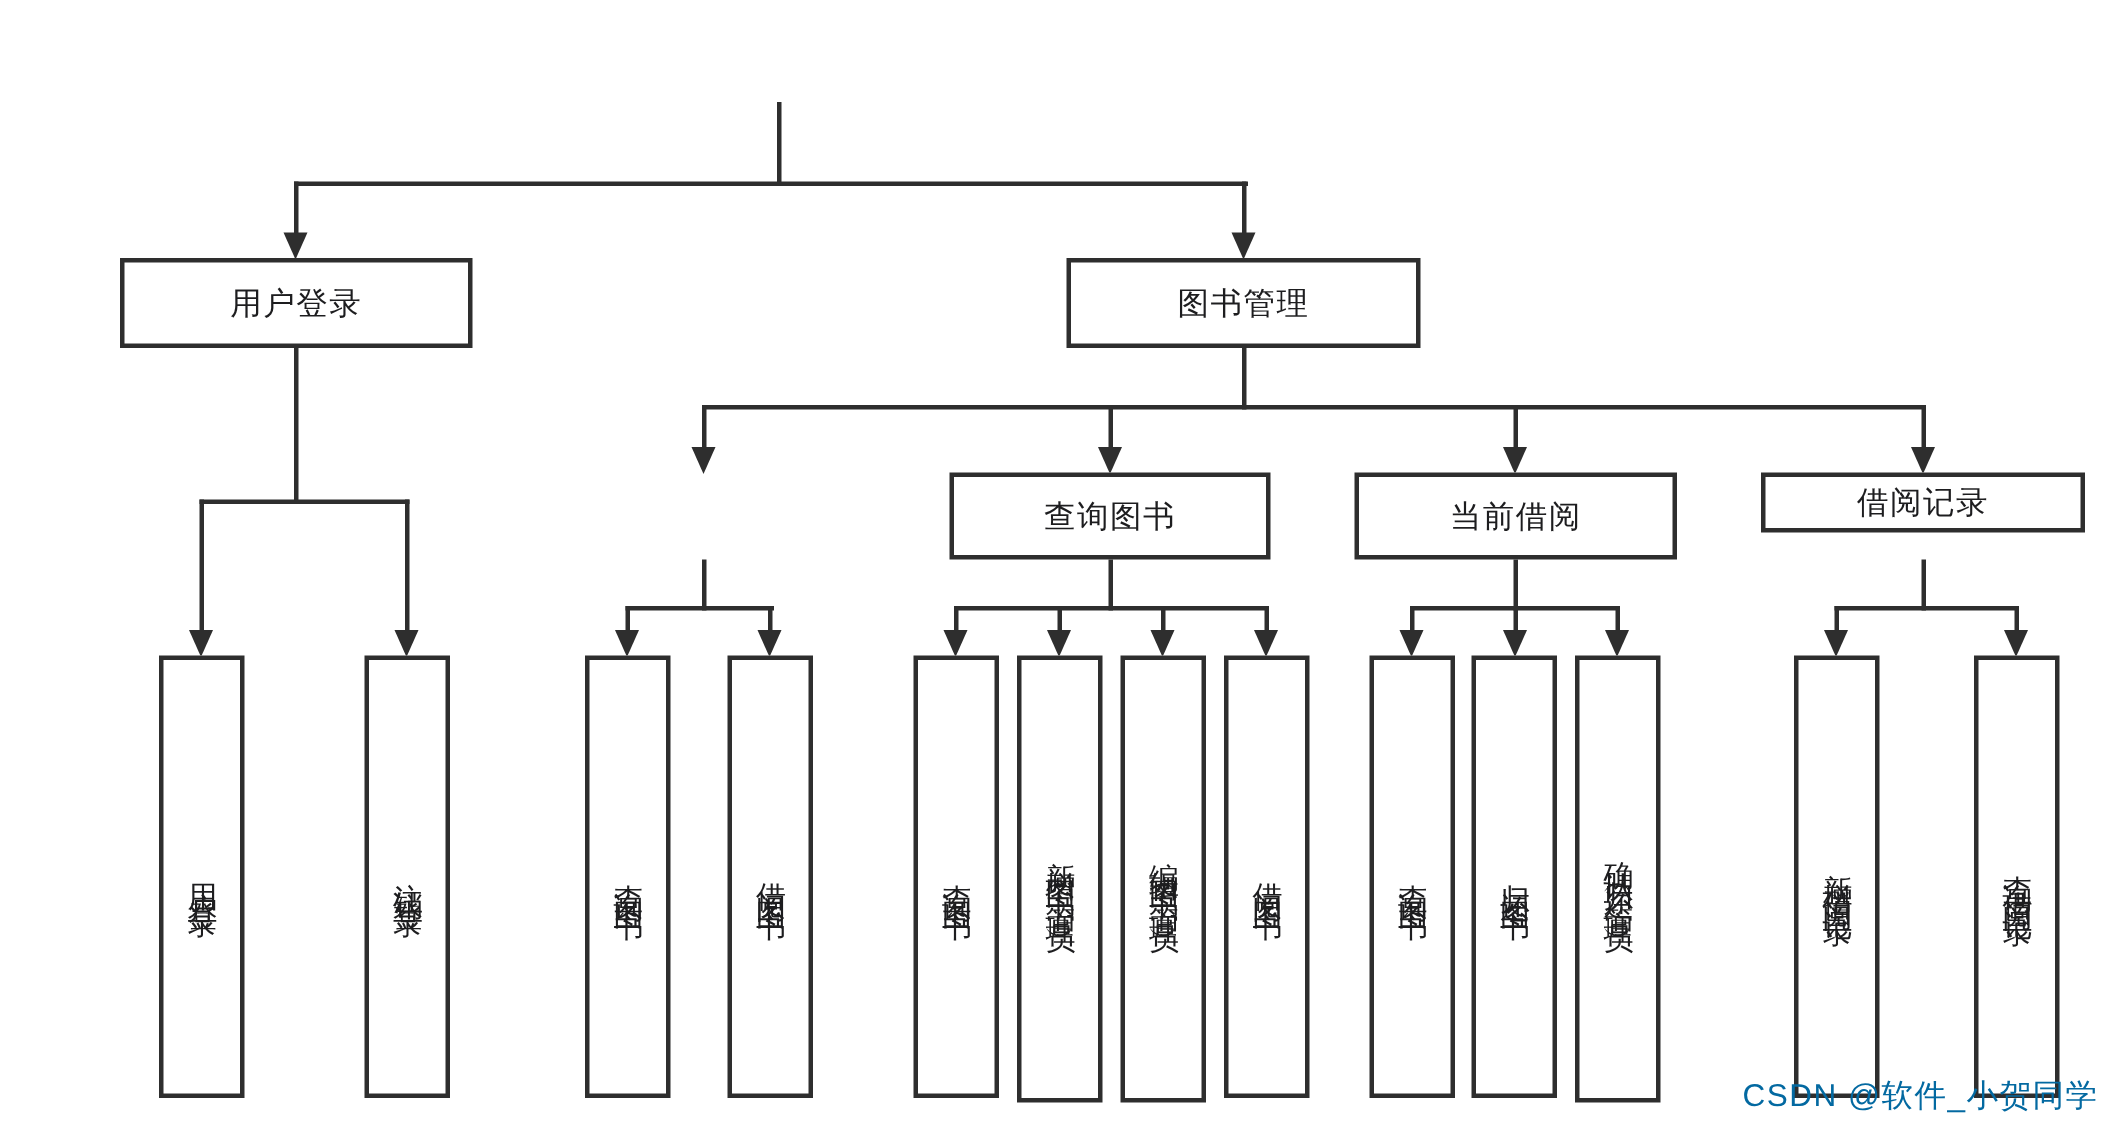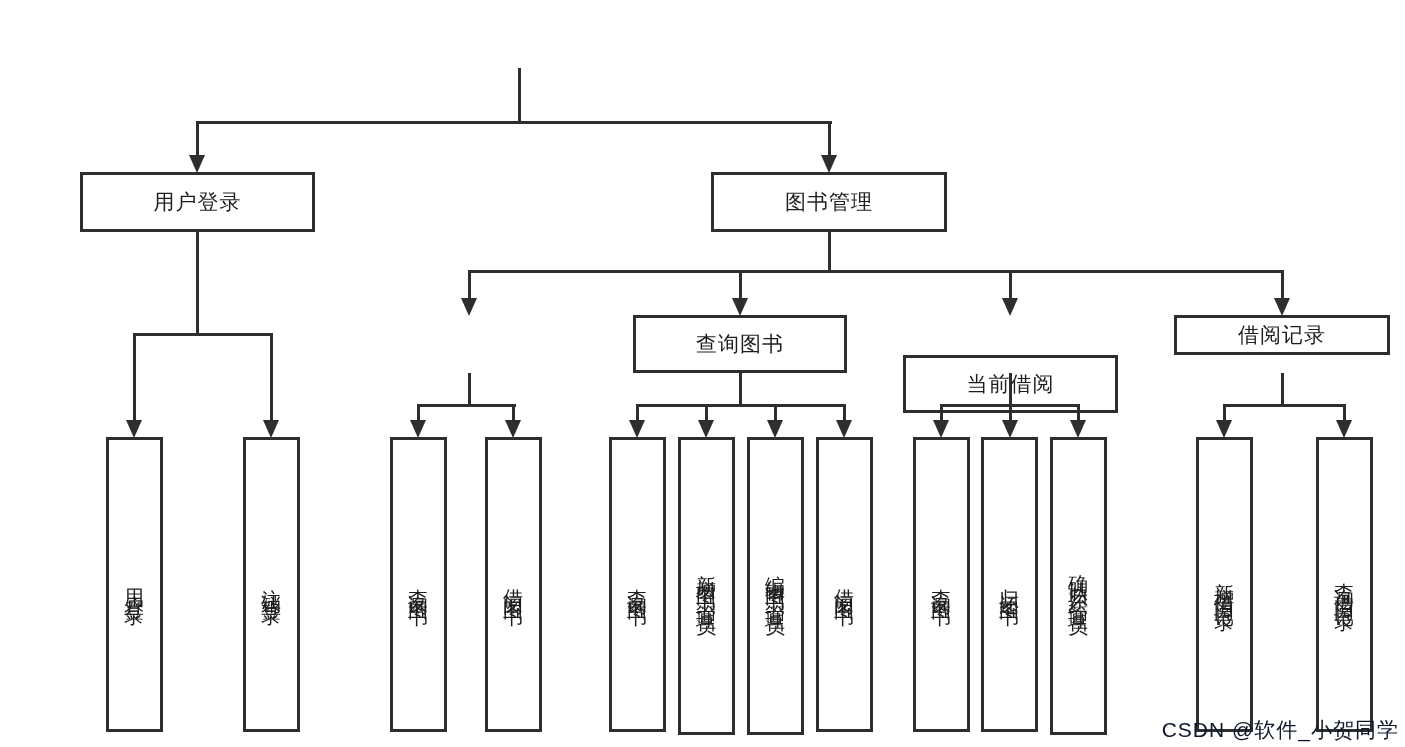--- a/index.html
+++ b/index.html
@@ -35,21 +35,21 @@
     position:absolute;
     width:0;height:0;
     border-left:8px solid transparent;
     border-right:8px solid transparent;
     border-top:18px solid #2e2e2e;
   }
   .watermark{
     position:absolute;
     right:6px;bottom:3px;
     font-size:21px;
-    color:#0f172a;
+    color:#0369a1;
     letter-spacing:1px;
     z-index:5;
   }
 </style>
 </head>
 <body>
 
 <div class="canvas">
 
 
@@ -81,21 +81,21 @@
   <div class="vline" style="left:739px;top:270px;height:31px;"></div>
   <div class="arrow" style="left:732px;top:298px;"></div>
   <div class="vline" style="left:1009px;top:270px;height:31px;"></div>
   <div class="arrow" style="left:1002px;top:298px;"></div>
   <div class="vline" style="left:1281px;top:270px;height:31px;"></div>
   <div class="arrow" style="left:1274px;top:298px;"></div>
 
   <div class="node node--h" style="left:633px;top:315px;width:214px;height:58px;">
     <span>查询图书</span>
   </div>
-  <div class="node node--h" style="left:903px;top:315px;width:215px;height:58px;margin-top:40px;">
+  <div class="node node--h" style="left:903px;top:315px;width:215px;height:58px;">
     <span>当前借阅</span>
   </div>
   <div class="node node--h" style="left:1174px;top:315px;width:216px;height:40px;">
     <span>借阅记录</span>
   </div>
 
   <div class="vline" style="left:468px;top:373px;height:34px;"></div>
   <div class="hline" style="left:417px;top:404px;width:99px;"></div>
   <div class="vline" style="left:417px;top:404px;height:19px;"></div>
   <div class="arrow" style="left:410px;top:420px;"></div>

